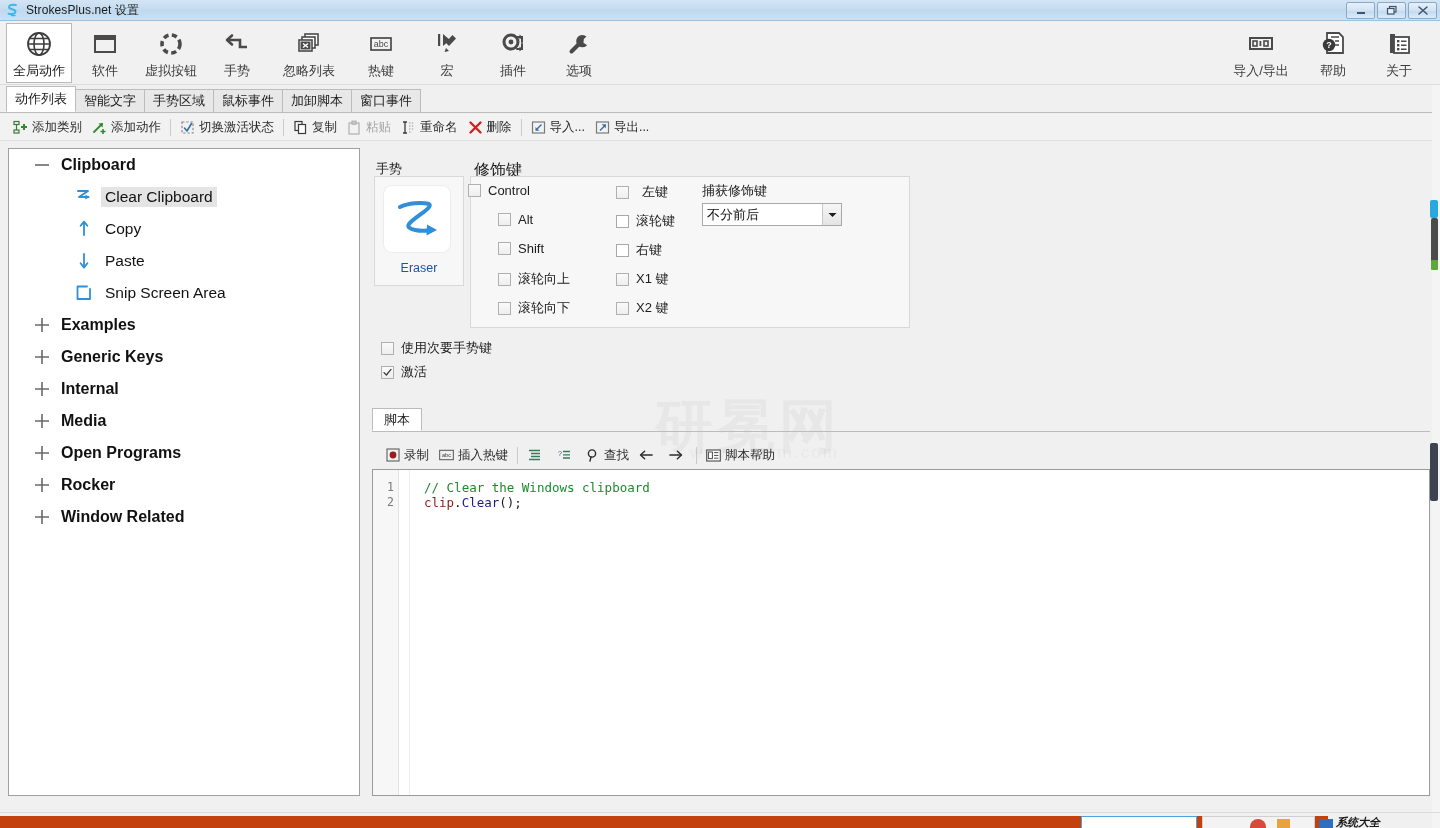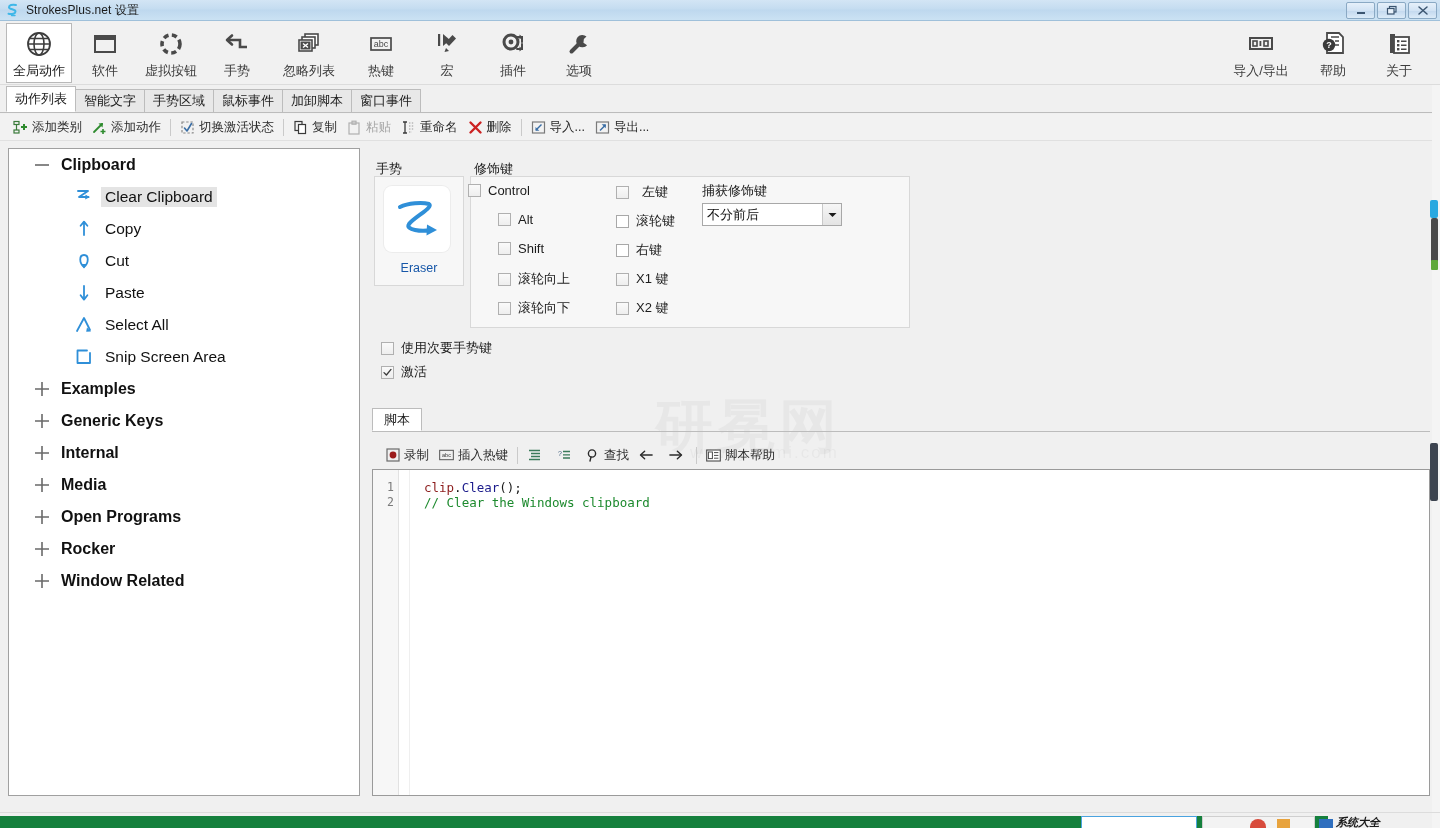--- a/index.html
+++ b/index.html
@@ -258,21 +258,21 @@
 
   
   #modifier-group {
     left: 470px; top: 176px;
     width: 440px; height: 152px;
     background: #f7f7f7;
   }
   .modifier-title {
     position: absolute;
     left: 474px; top: 160px;
-    font-size: 13px; color: #1c1c1c;
+    font-size: 16px; color: #1c1c1c;
   }
   .cb-row {
     position: absolute;
     display: flex;
     align-items: center;
     gap: 7px;
     font-size: 13px;
     color: #1c1c1c;
     white-space: nowrap;
     cursor: default;
@@ -437,21 +437,21 @@
     white-space: nowrap;
     pointer-events: none;
     user-select: none;
   }
 
   
   .taskbar {
     position: absolute;
     left: 0; bottom: 0;
     width: 1328px; height: 12px;
-    background: #15803d;
+    background: #c2410c;
     font-style: italic;
   }
   .tb-item {
     position: absolute;
     bottom: 0;
     height: 12px;
     border: 1px solid #b9c9d8;
     border-bottom: none;
     box-sizing: border-box;
   }
@@ -813,49 +813,31 @@
     <div class="tree-row child">
       <span class="child-ico">
         <svg width="22" height="22" viewBox="0 0 22 22">
           <path d="M11 17 L11 5" stroke="#2f8fd8" stroke-width="1.8" stroke-linecap="round"></path>
           <path d="M7.6 7.8 L11 3.6 L14.4 7.8" stroke="#2f8fd8" stroke-width="1.8" fill="none" stroke-linecap="round" stroke-linejoin="round"></path>
         </svg>
       </span>
       <span class="child-label">Copy</span>
     </div>
 
-    <div class="tree-row child">
-      <span class="child-ico">
-        <svg width="22" height="22" viewBox="0 0 22 22">
-          <path d="M11 17 C6 13 6 5 11 5 C16 5 16 13 11 17 Z" stroke="#2f8fd8" stroke-width="1.8" fill="none"></path>
-          <path d="M8.3 14 L11 18.6 L13.7 14" fill="#2f8fd8"></path>
-        </svg>
-      </span>
-      <span class="child-label">Cut</span>
-    </div>
 
     <div class="tree-row child">
       <span class="child-ico">
         <svg width="22" height="22" viewBox="0 0 22 22">
           <path d="M11 4 L11 16" stroke="#2f8fd8" stroke-width="1.8" stroke-linecap="round"></path>
           <path d="M7.6 13.2 L11 17.6 L14.4 13.2" stroke="#2f8fd8" stroke-width="1.8" fill="none" stroke-linecap="round" stroke-linejoin="round"></path>
         </svg>
       </span>
       <span class="child-label">Paste</span>
     </div>
 
-    <div class="tree-row child">
-      <span class="child-ico">
-        <svg width="22" height="22" viewBox="0 0 22 22">
-          <path d="M4 17 L11 4 L17 16" stroke="#2f8fd8" stroke-width="1.8" fill="none" stroke-linecap="round" stroke-linejoin="round"></path>
-          <path d="M14 13.5 L18 17.5 L13.2 17.8" fill="#2f8fd8"></path>
-        </svg>
-      </span>
-      <span class="child-label">Select All</span>
-    </div>
 
     <div class="tree-row child">
       <span class="child-ico">
         <svg width="22" height="22" viewBox="0 0 22 22">
           <path d="M14 4.5 L4.5 4.5 L4.5 17 L17 17 L17 7" stroke="#2f8fd8" stroke-width="1.8" fill="none" stroke-linecap="round" stroke-linejoin="round"></path>
         </svg>
       </span>
       <span class="child-label">Snip Screen Area</span>
     </div>
 
@@ -1096,22 +1078,22 @@
     </div>
   </div>
 
   <div class="script-editor">
     <div class="gutter">
       <div class="gutter-num">1</div>
       <div class="gutter-num">2</div>
     </div>
     <div class="marker-col"></div>
     <div class="code-area">
+      <div class="code-line"><span class="tok-comment">// Clear the Windows clipboard</span></div>
       <div class="code-line"><span class="tok-id">clip</span><span class="tok-plain">.</span><span class="tok-method">Clear</span><span class="tok-plain">();</span></div>
-      <div class="code-line"><span class="tok-comment">// Clear the Windows clipboard</span></div>
     </div>
   </div>
 
   <div class="desk-strip"></div>
   <div class="desk-icon" style="top:200px; right:2px; width:8px; height:18px; background:#29a8e0; border-radius:2px;"></div>
   <div class="desk-icon" style="top:218px; right:2px; width:7px; height:45px; background:#4a4a4a; border-radius:2px;"></div>
   <div class="desk-icon" style="top:260px; right:2px; width:7px; height:10px; background:#5ea83a; border-radius:1px;"></div>
   <div class="desk-icon" style="top:443px; right:2px; width:8px; height:58px; background:#3d4450; border-radius:2px;"></div>
 
   <div class="win-border-bottom"></div>

